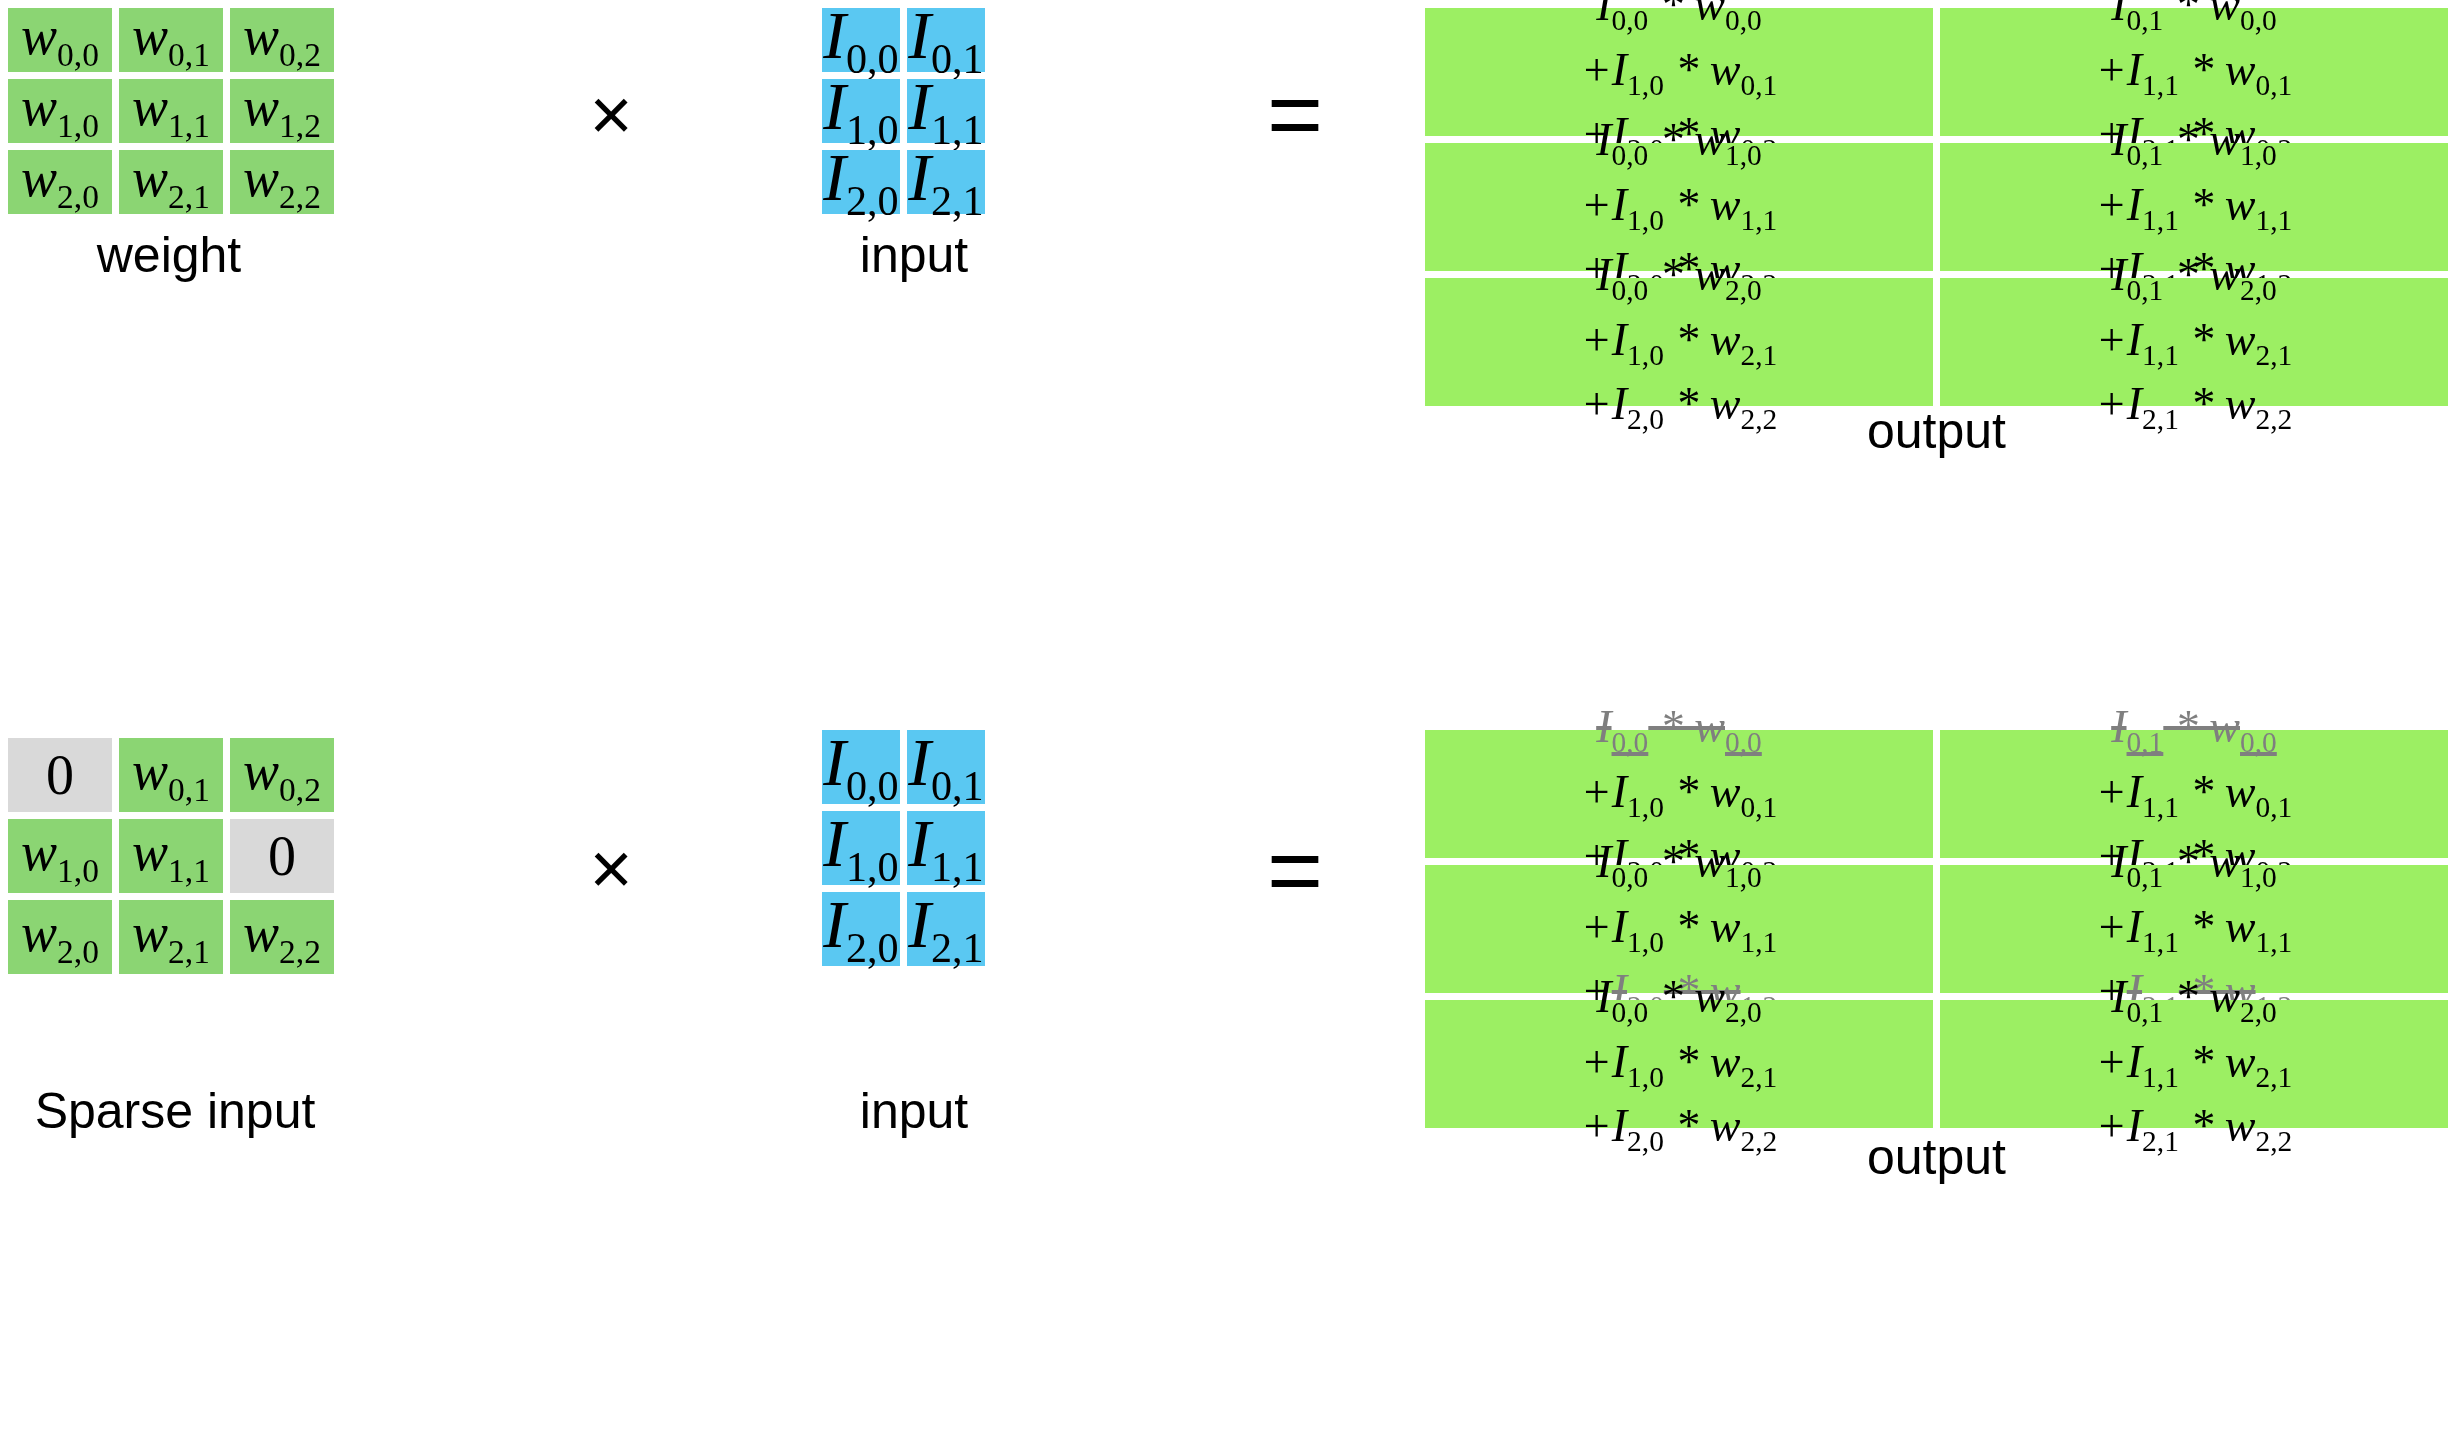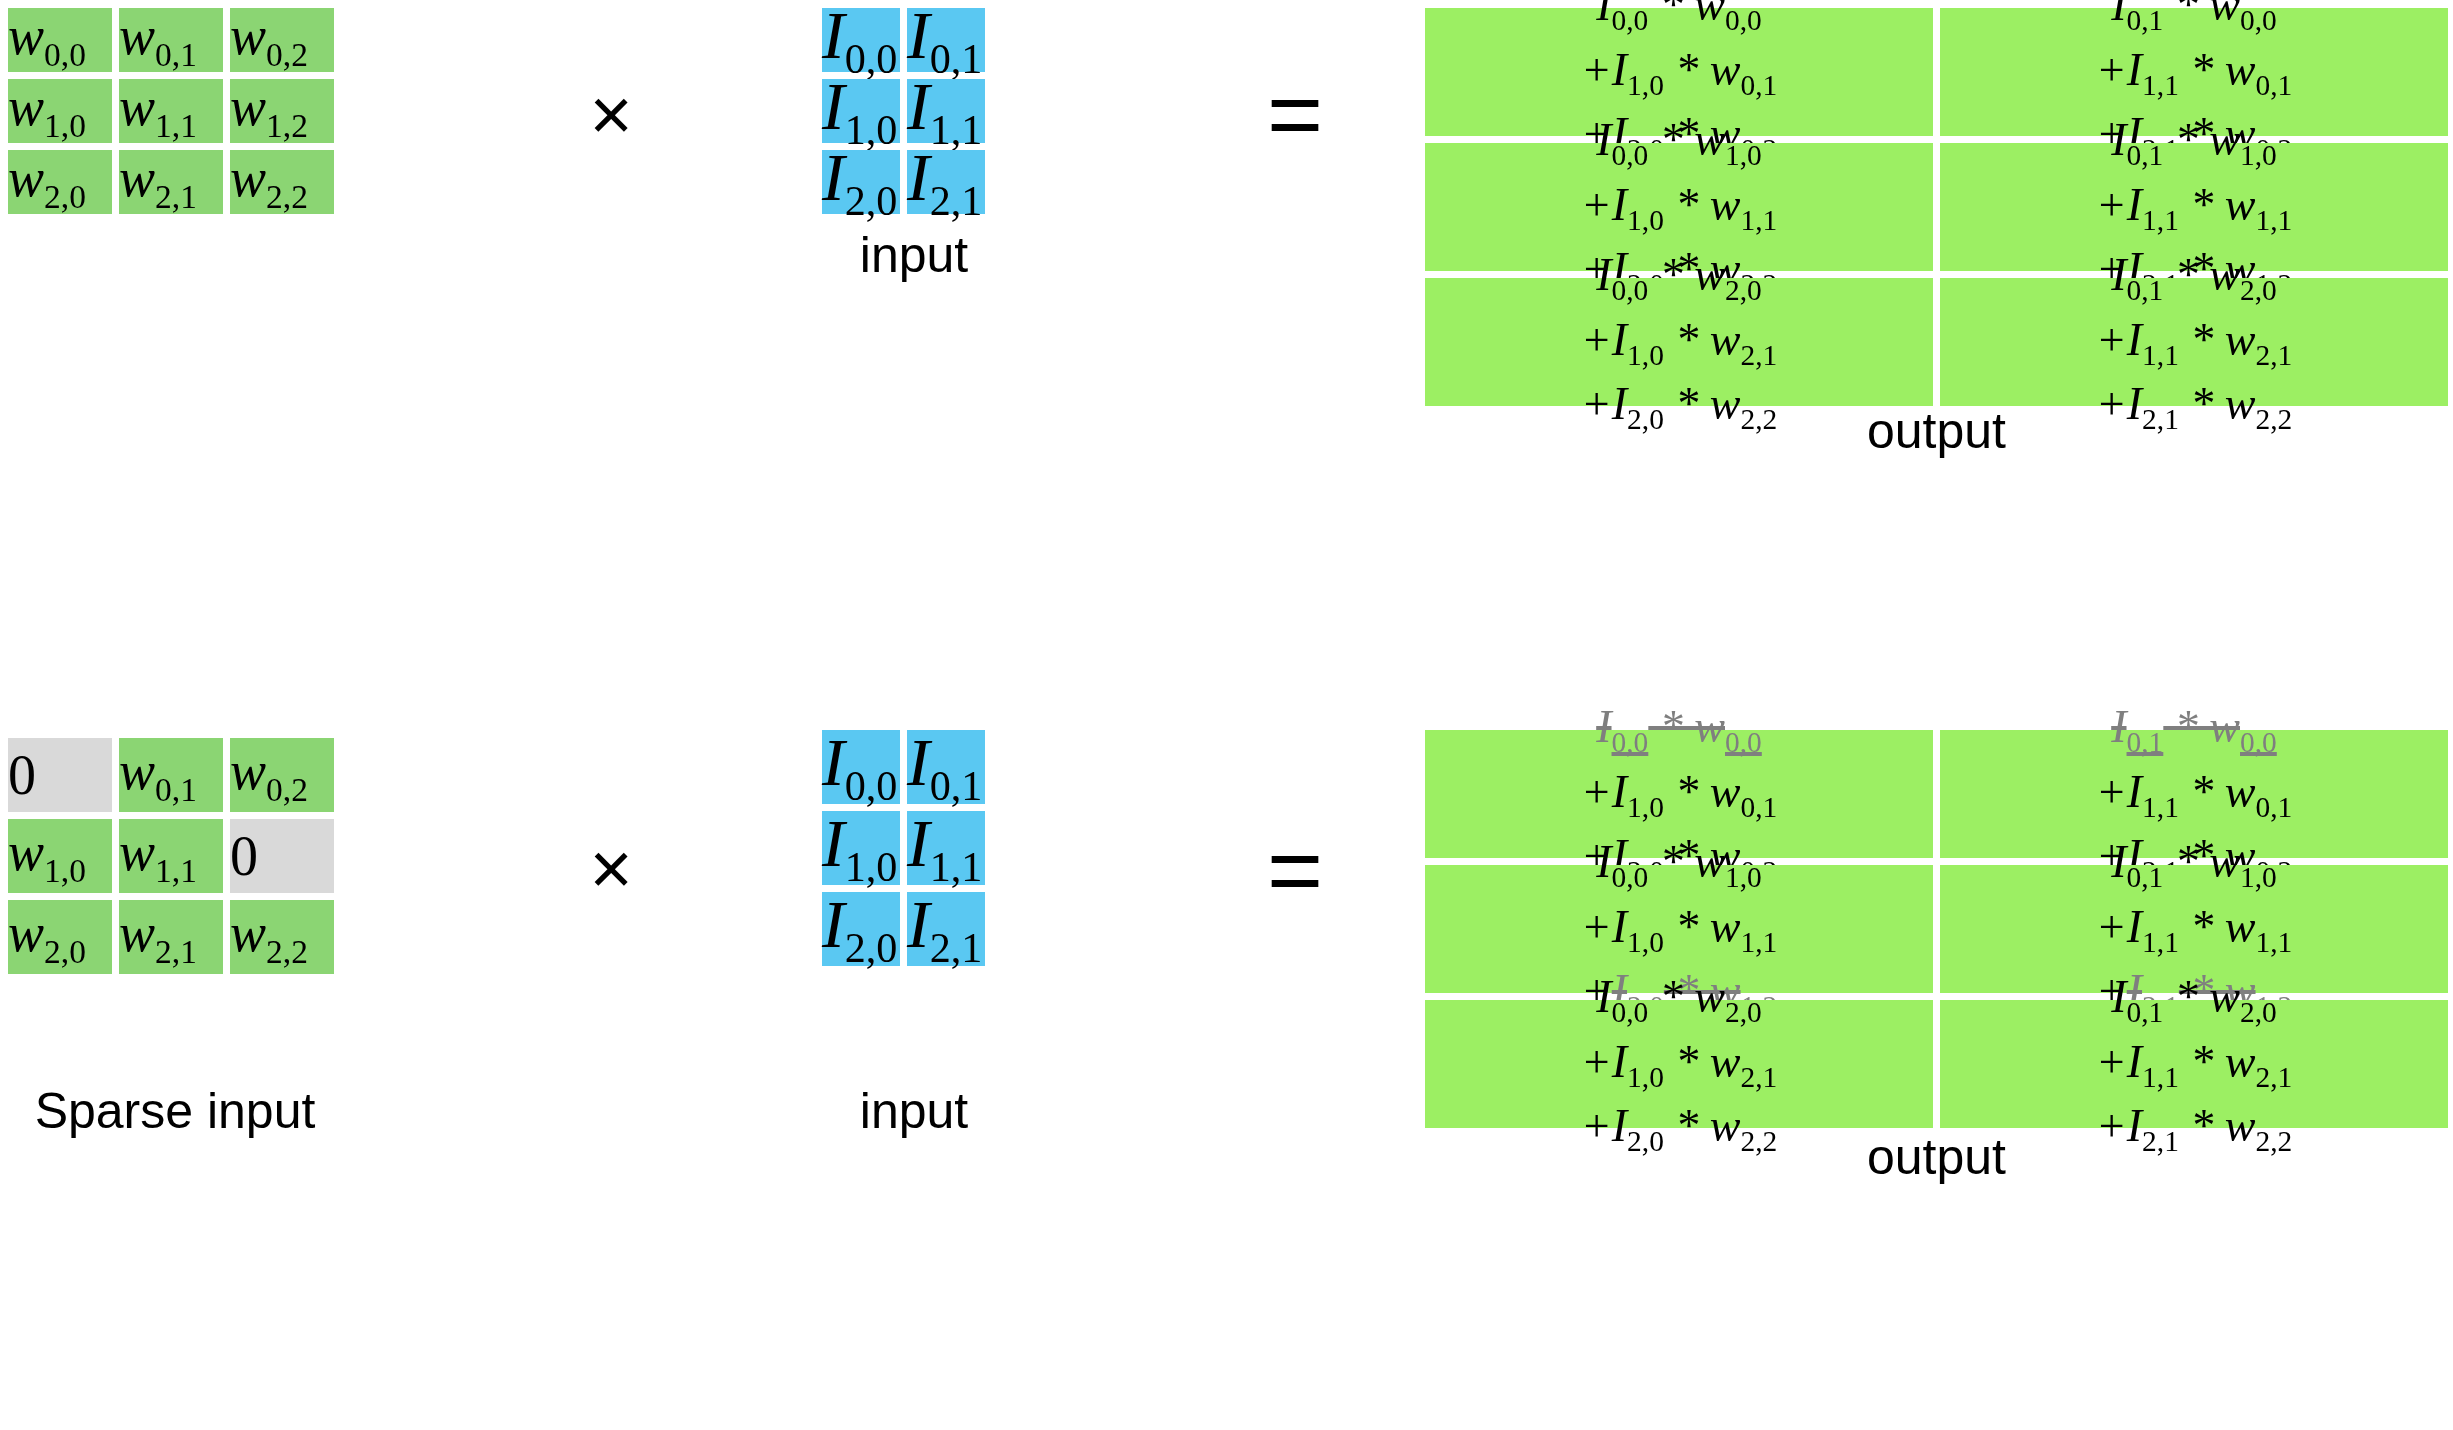--- a/index.html
+++ b/index.html
@@ -24,20 +24,21 @@
 
   
   .matrix {
     position: absolute;
     display: grid;
     gap: 7px;
   }
   .cell {
     display: flex;
     align-items: center;
+    justify-content: center;
     font-family: "Liberation Serif", serif;
     font-style: italic;
     color: #000000;
     line-height: 1.0;
     white-space: nowrap;
   }
   .cell.green  { background: #8BD573; }
   .cell.green2 { background: #9CEF63; }
   .cell.blue   { background: #5AC8F2; }
   .cell.gray   { background: #D9D9D9; }
@@ -185,20 +186,21 @@
       <div class="cell green wcell">
         <span>w<span class="sub">2,0</span></span>
       </div>
       <div class="cell green wcell">
         <span>w<span class="sub">2,1</span></span>
       </div>
       <div class="cell green wcell">
         <span>w<span class="sub">2,2</span></span>
       </div>
     </div>
+  <div class="caption" id="weight-label">weight</div>
 
   <div class="op op-times" id="times-top">×</div>
 
   <div class="matrix" id="input-matrix-top">
       <div class="cell blue icell">
         <span>I<span class="sub">0,0</span></span>
       </div>
       <div class="cell blue icell">
         <span>I<span class="sub">0,1</span></span>
       </div>

